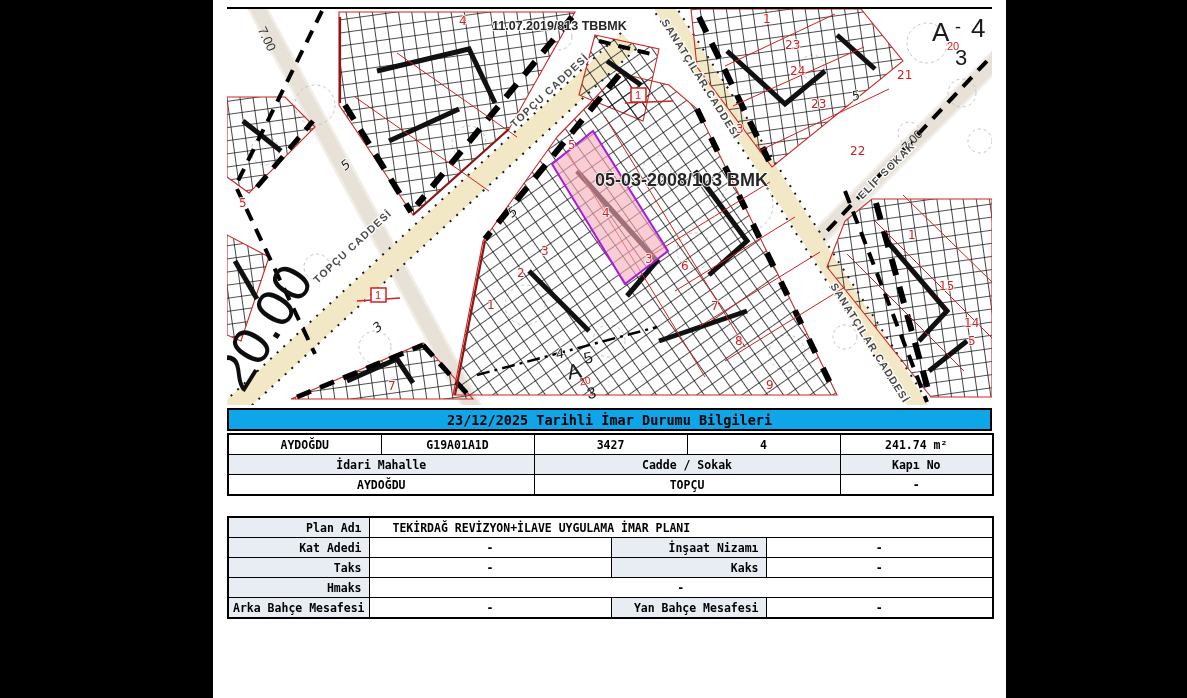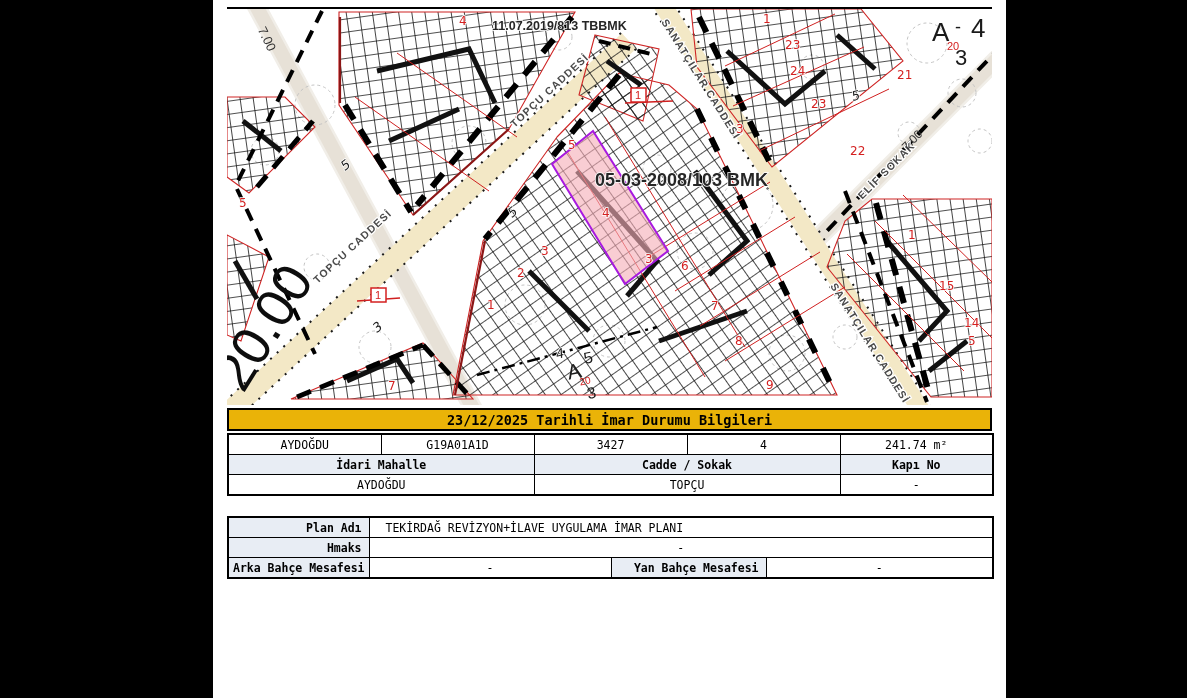--- a/index.html
+++ b/index.html
@@ -3,32 +3,32 @@
 <meta charset="utf-8">
 <style>
   html,body{margin:0;padding:0;background:#000;}
   body{width:1187px;height:698px;position:relative;overflow:hidden;font-family:"DejaVu Sans Mono",monospace;}
   .paper{position:absolute;left:213px;top:0;width:793px;height:698px;background:#fff;}
   .topline{position:absolute;left:14px;top:7px;width:765px;height:2px;background:#000;}
   .mapwrap{position:absolute;left:14px;top:9px;width:765px;height:396px;overflow:hidden;background:#fff;}
   svg{display:block;}
   
   .titlebar{position:absolute;left:14px;top:408px;width:765px;height:23px;box-sizing:border-box;
-    border:2px solid #000;background:#eab308;display:flex;align-items:center;justify-content:center;
+    border:2px solid #000;background:#0ea5e9;display:flex;align-items:center;justify-content:center;
     font-weight:bold;font-size:13.5px;color:#000;}
   table{border-collapse:collapse;table-layout:fixed;position:absolute;left:14px;background:#fff;}
   #loc-table{top:433px;width:765px;}
   #plan-table{top:516px;width:765px;}
   td,th{border:1px solid #000;height:19px;padding:0 4px;font-size:11.5px;color:#000;
     overflow:hidden;white-space:nowrap;}
   table{border:2px solid #000;}
   .hd{background:#e8edf4;font-weight:bold;text-align:center;}
-  .val{background:#fff;font-weight:normal;text-align:center;}
+  .val{background:#fff;font-weight:bold;text-align:center;}
   .lbl{background:#e8edf4;font-weight:bold;text-align:right;padding-right:7px;margin-left:8px;}
-  .lft{text-align:left;padding-left:16px;}
+  .lft{text-align:left;padding-left:23px;}
   
   .rlabel{font:bold 10.5px "Liberation Sans",sans-serif;fill:#4a4a4a;letter-spacing:1.2px;
     text-anchor:middle;paint-order:stroke;stroke:#ffffff;stroke-width:2.5px;}
   .blabel{font:bold 0px "Liberation Sans",sans-serif;fill:#1a1a1a;paint-order:stroke;stroke:#fff;stroke-width:2px;}
   .pnum{fill:#d42020;font:12px "DejaVu Sans",sans-serif;paint-order:stroke;stroke:#fff;stroke-width:1.5px;}
   .bnum{fill:#222;font:italic 13px "DejaVu Sans",sans-serif;paint-order:stroke;stroke:#fff;stroke-width:1.5px;}
   .note{font-family:"Liberation Sans",sans-serif;fill:#262626;paint-order:stroke;stroke:#fff;stroke-width:1.5px;}
 </style>
 </head>
 <body>
@@ -281,20 +281,32 @@
         <col style="width:242px">
         <col style="width:155px">
         <col style="width:227px">
       </colgroup>
     <tbody>
         <tr>
       <td class="lbl">Plan Adı</td>
       <td class="val lft" colspan="3">TEKİRDAĞ REVİZYON+İLAVE UYGULAMA İMAR PLANI</td>
     </tr>
     <tr>
+      <td class="lbl">Kat Adedi</td>
+      <td class="val">-</td>
+      <td class="lbl">İnşaat Nizamı</td>
+      <td class="val">-</td>
+    </tr>
+    <tr>
+      <td class="lbl">Taks</td>
+      <td class="val">-</td>
+      <td class="lbl">Kaks</td>
+      <td class="val">-</td>
+    </tr>
+    <tr>
       <td class="lbl">Hmaks</td>
       <td class="val" colspan="3">-</td>
     </tr>
     <tr>
       <td class="lbl">Arka Bahçe Mesafesi</td>
       <td class="val">-</td>
       <td class="lbl">Yan Bahçe Mesafesi</td>
       <td class="val">-</td>
     </tr>
   </tbody>

